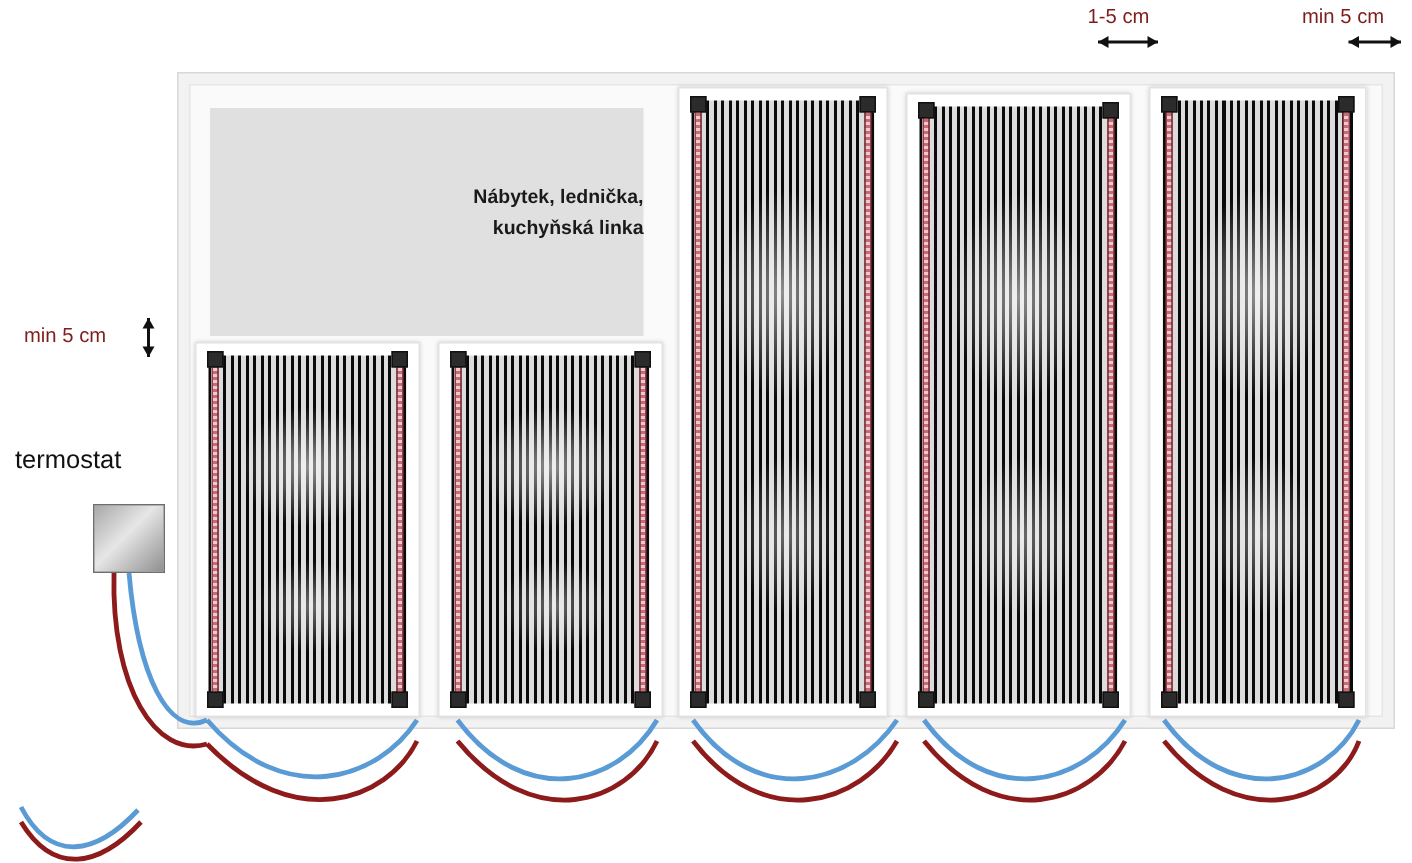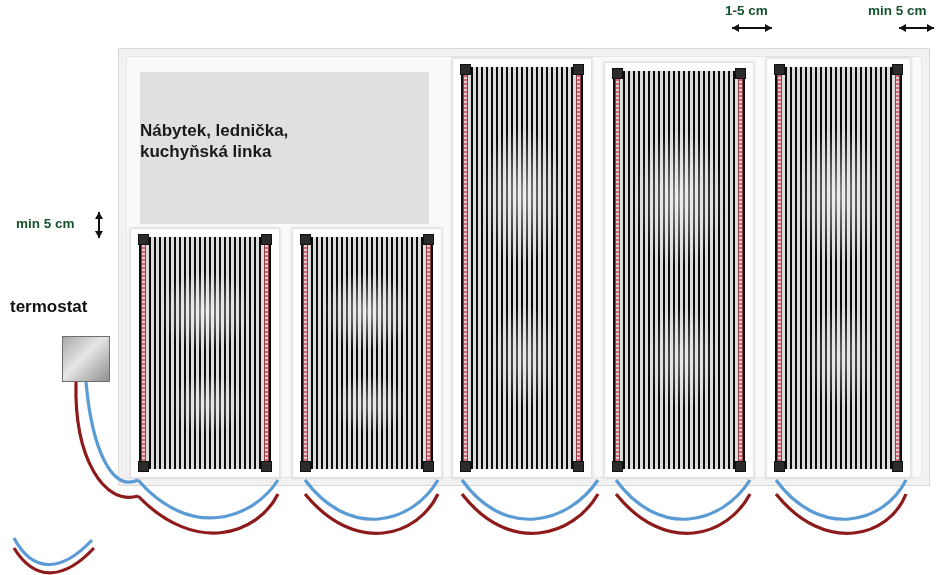--- a/index.html
+++ b/index.html
@@ -12,21 +12,21 @@
   }
   #stage {
     position: relative;
     width: 941px;
     height: 575px;
     overflow: hidden;
     background: #ffffff;
   }
 
   
-  .abs { position: absolute; font-weight: bold; }
+  .abs { position: absolute; }
 
   
   #room {
     left: 118px;
     top: 48px;
     width: 812px;
     height: 438px;
     background: #f2f2f2;
     border: 1px solid #d8d8d8;
     box-sizing: border-box;
@@ -46,22 +46,22 @@
     left: 140px;
     top: 72px;
     width: 289px;
     height: 152px;
     background: #e0e0e0;
   }
   #furniture-label {
     left: 140px;
     top: 120px;
     width: 289px;
-    text-align: left;
-    font-size: 17px;
+    text-align: right;
+    font-size: 13px;
     font-weight: bold;
     color: #1a1a1a;
     line-height: 21px;
     white-space: pre-line;
   }
 
   
   .mat {
     box-sizing: border-box;
     background: #ffffff;
@@ -116,22 +116,22 @@
   #thermostat-label {
     left: 10px;
     top: 297px;
     font-size: 17px;
     color: #111;
   }
 
   
   .dim-label {
     font-size: 13.5px;
-    font-weight: bold;
-    color: #14532d;
+    font-weight: normal;
+    color: #7f1d1d;
     white-space: nowrap;
   }
 
   
   #legend-text {
     left: 112px;
     top: 540px;
     font-size: 13.5px;
     font-weight: bold;
     color: #111;

